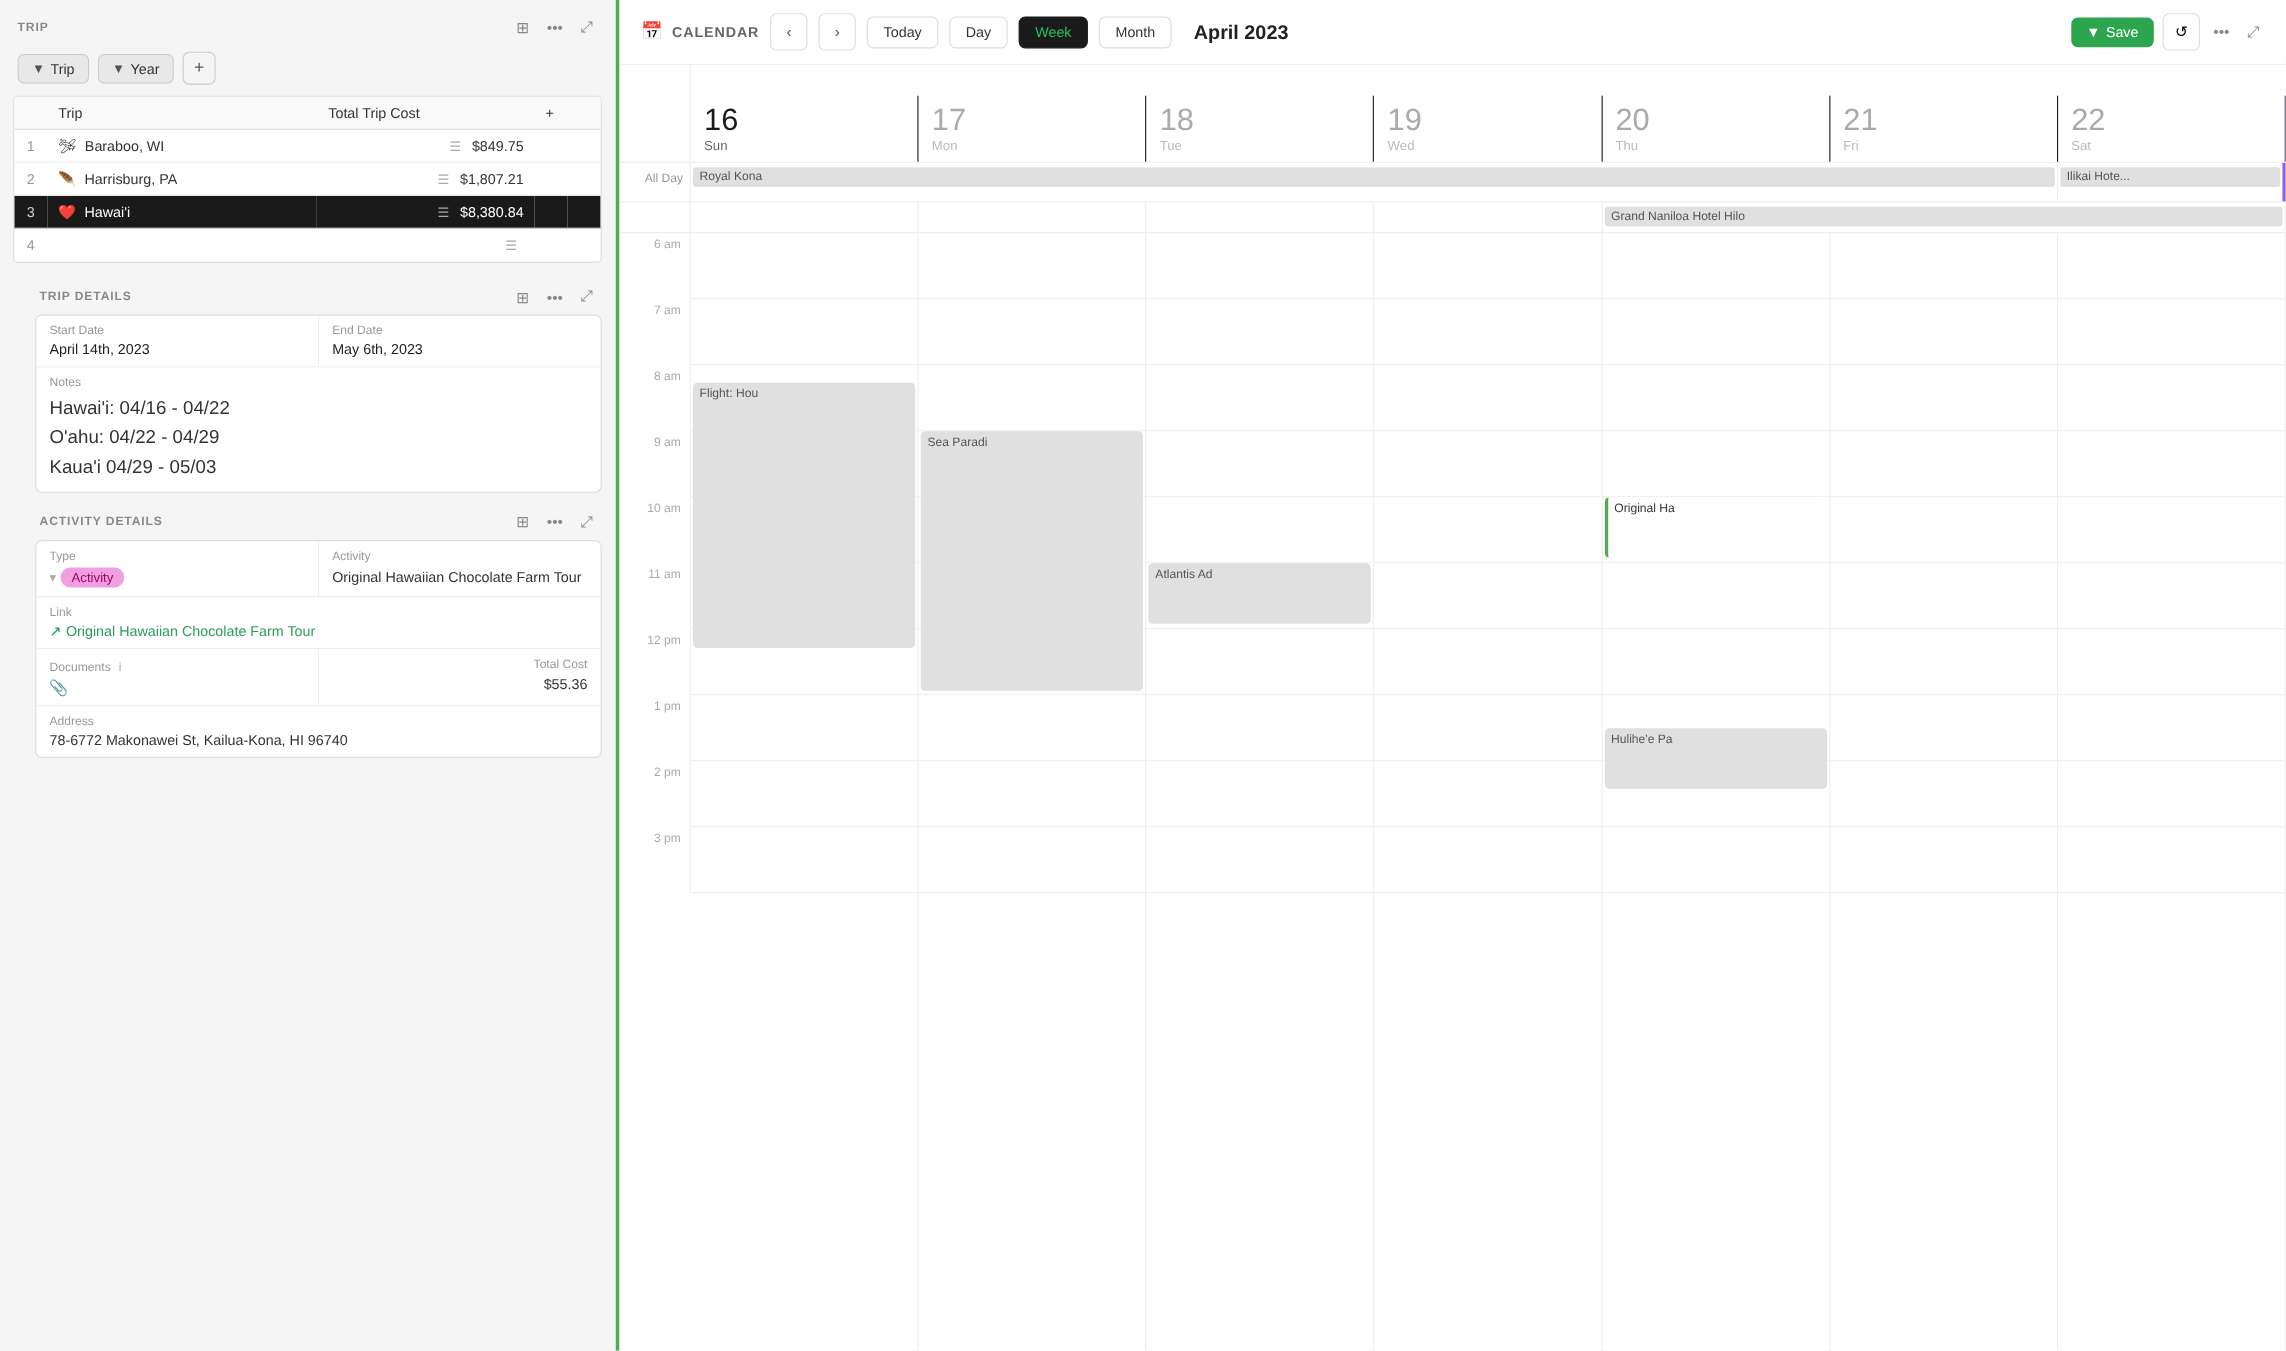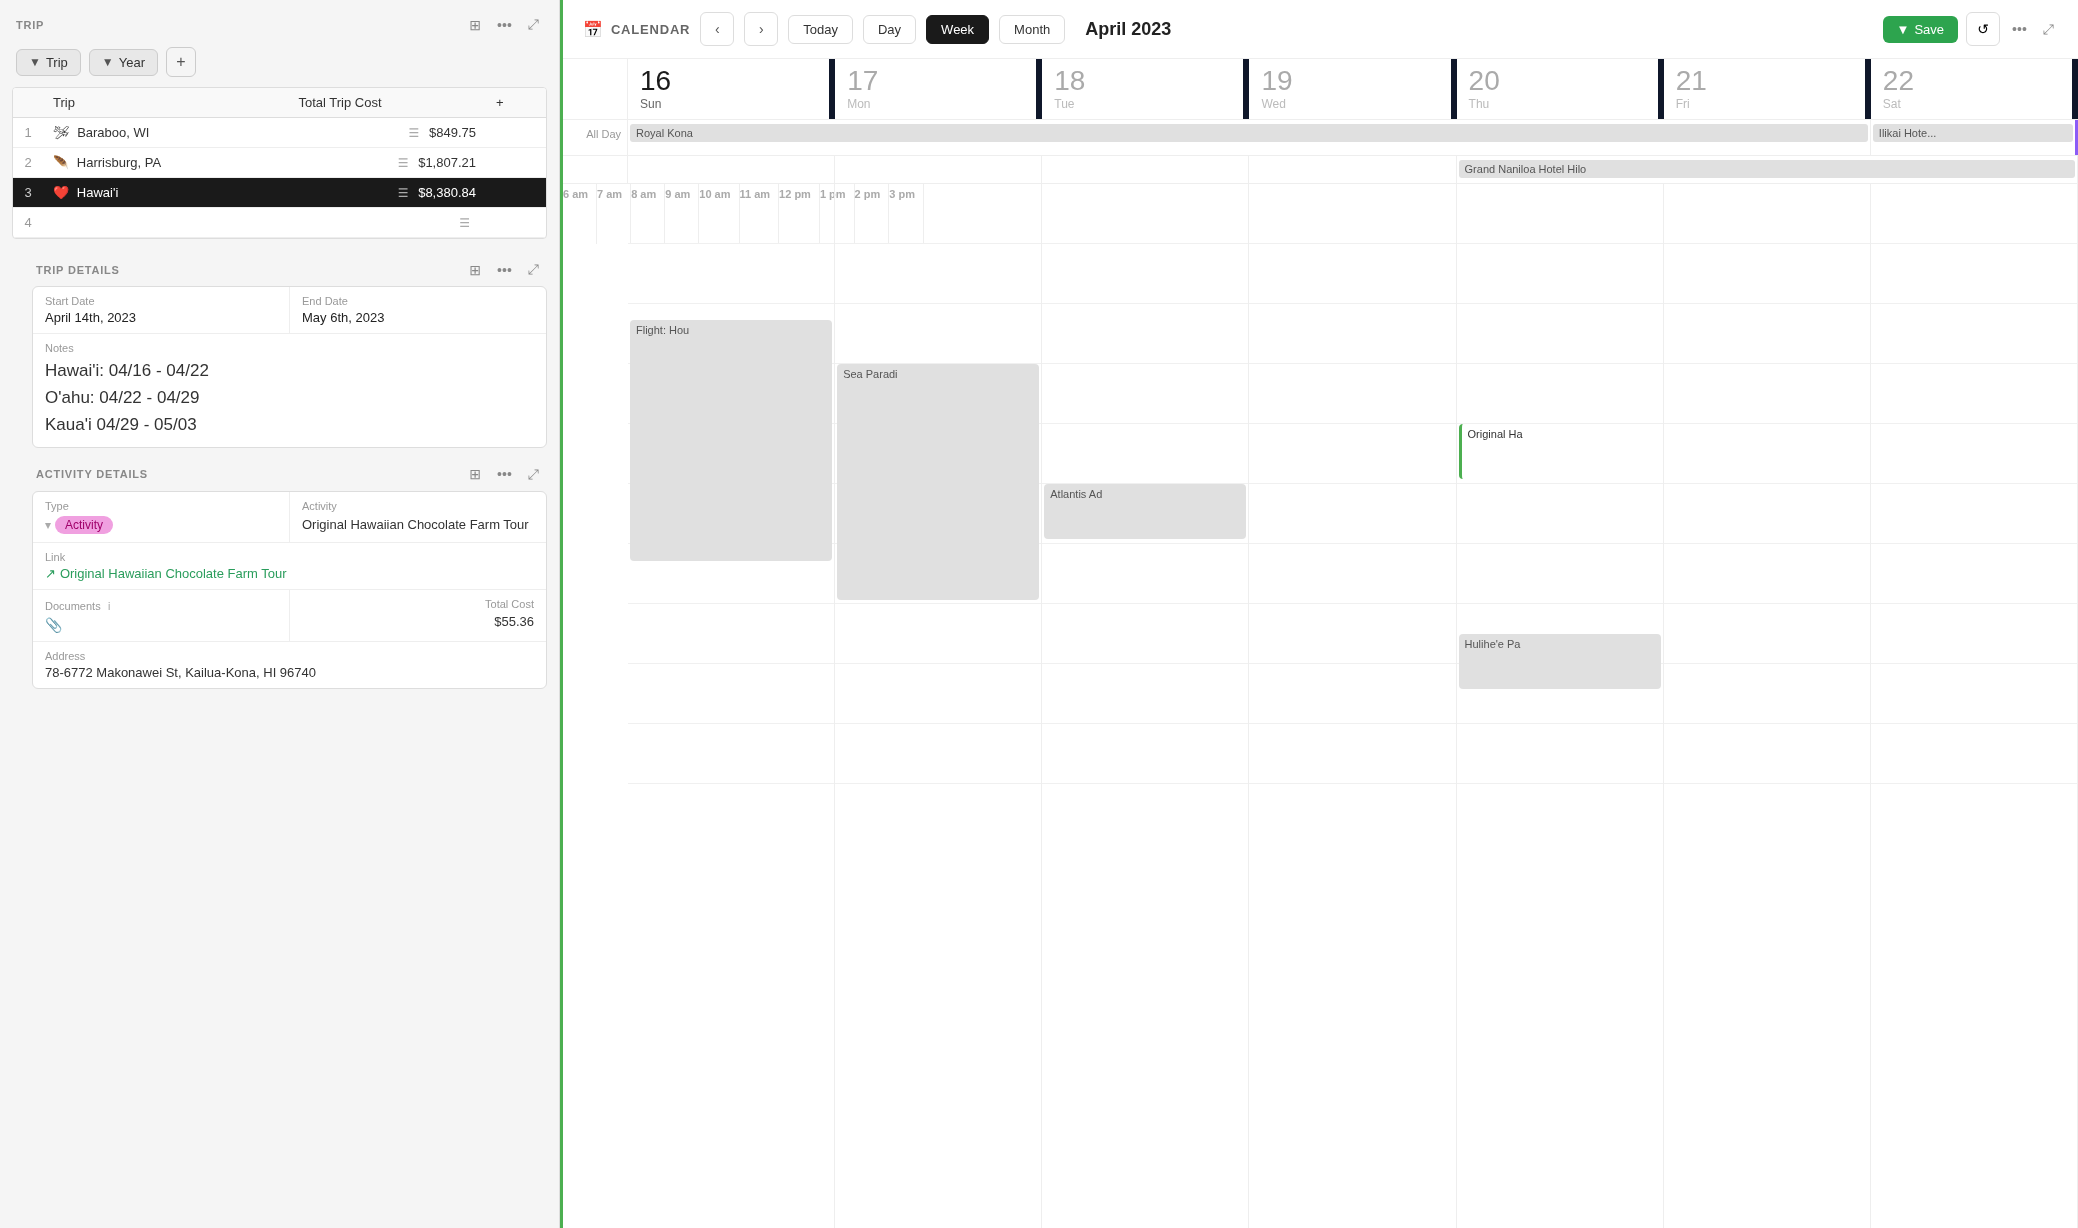--- a/index.html
+++ b/index.html
@@ -362,21 +362,21 @@
       border: 1px solid #ddd;
       border-radius: 6px;
       padding: 6px 14px;
       font-size: 13px;
       color: #333;
       cursor: pointer;
     }
 
     .view-btn.active {
       background: #1a1a1a;
-      color: #ffffff;
+      color: #22c55e;
       border-color: #1a1a1a;
     }
 
     .cal-month-label {
       font-size: 18px;
       font-weight: 600;
       color: #222;
       margin-left: 10px;
     }
 
@@ -427,21 +427,22 @@
       grid-template-columns: 65px repeat(7, 1fr);
       border-bottom: 1px solid #eee;
     }
 
     .day-header-spacer {
       border-right: 1px solid #eee;
     }
 
     .day-header {
       padding: 8px 12px;
-      border-right: 6px solid #0f172a;
+      border-right: 1px solid #0f172a;
+      margin-top: 28px;
     }
 
     .day-num {
       font-size: 28px;
       font-weight: 300;
       color: #aaa;
       line-height: 1;
     }
 
     .day-num.today {
@@ -489,22 +490,21 @@
     .time-grid {
       flex: 1;
       display: grid;
       grid-template-columns: 65px repeat(7, 1fr);
       overflow-y: auto;
       position: relative;
     }
 
     .time-labels {
       display: flex;
-      flex-direction: row;
-      font-weight: bold;
+      flex-direction: column;
     }
 
     .time-slot-label {
       height: 60px;
       font-size: 11px;
       color: #aaa;
       text-align: right;
       padding-right: 8px;
       padding-top: 4px;
       border-right: 1px solid #eee;

